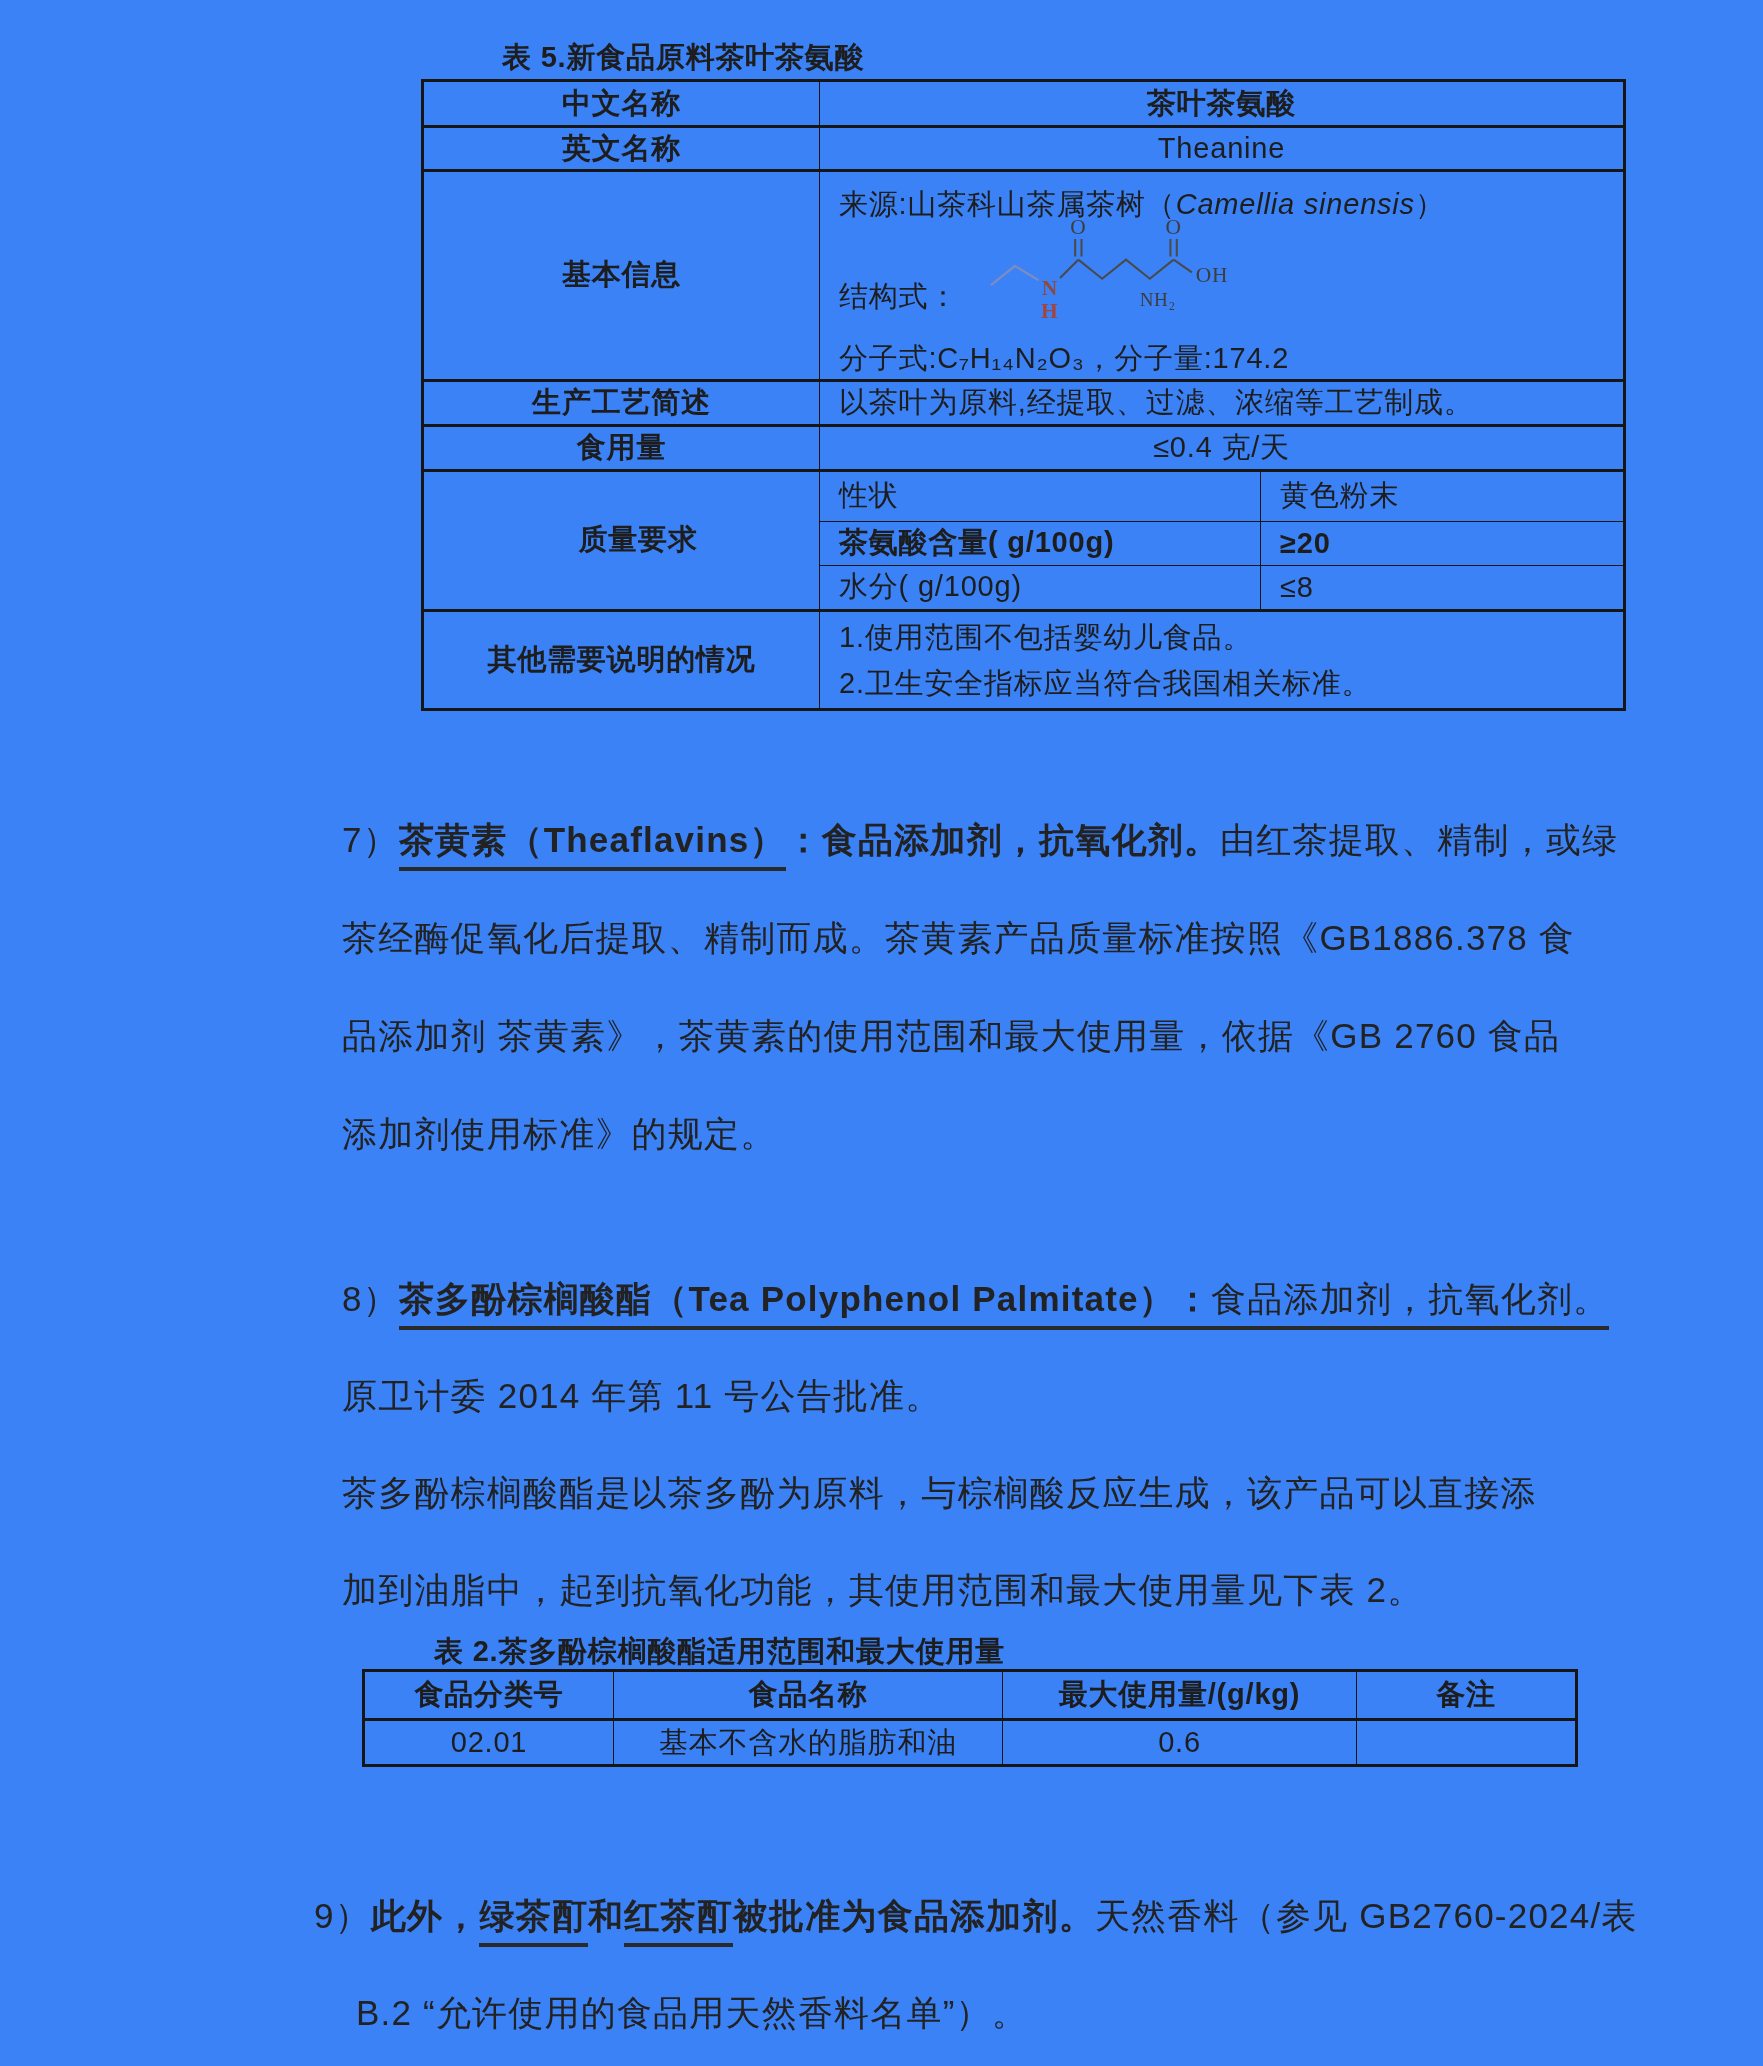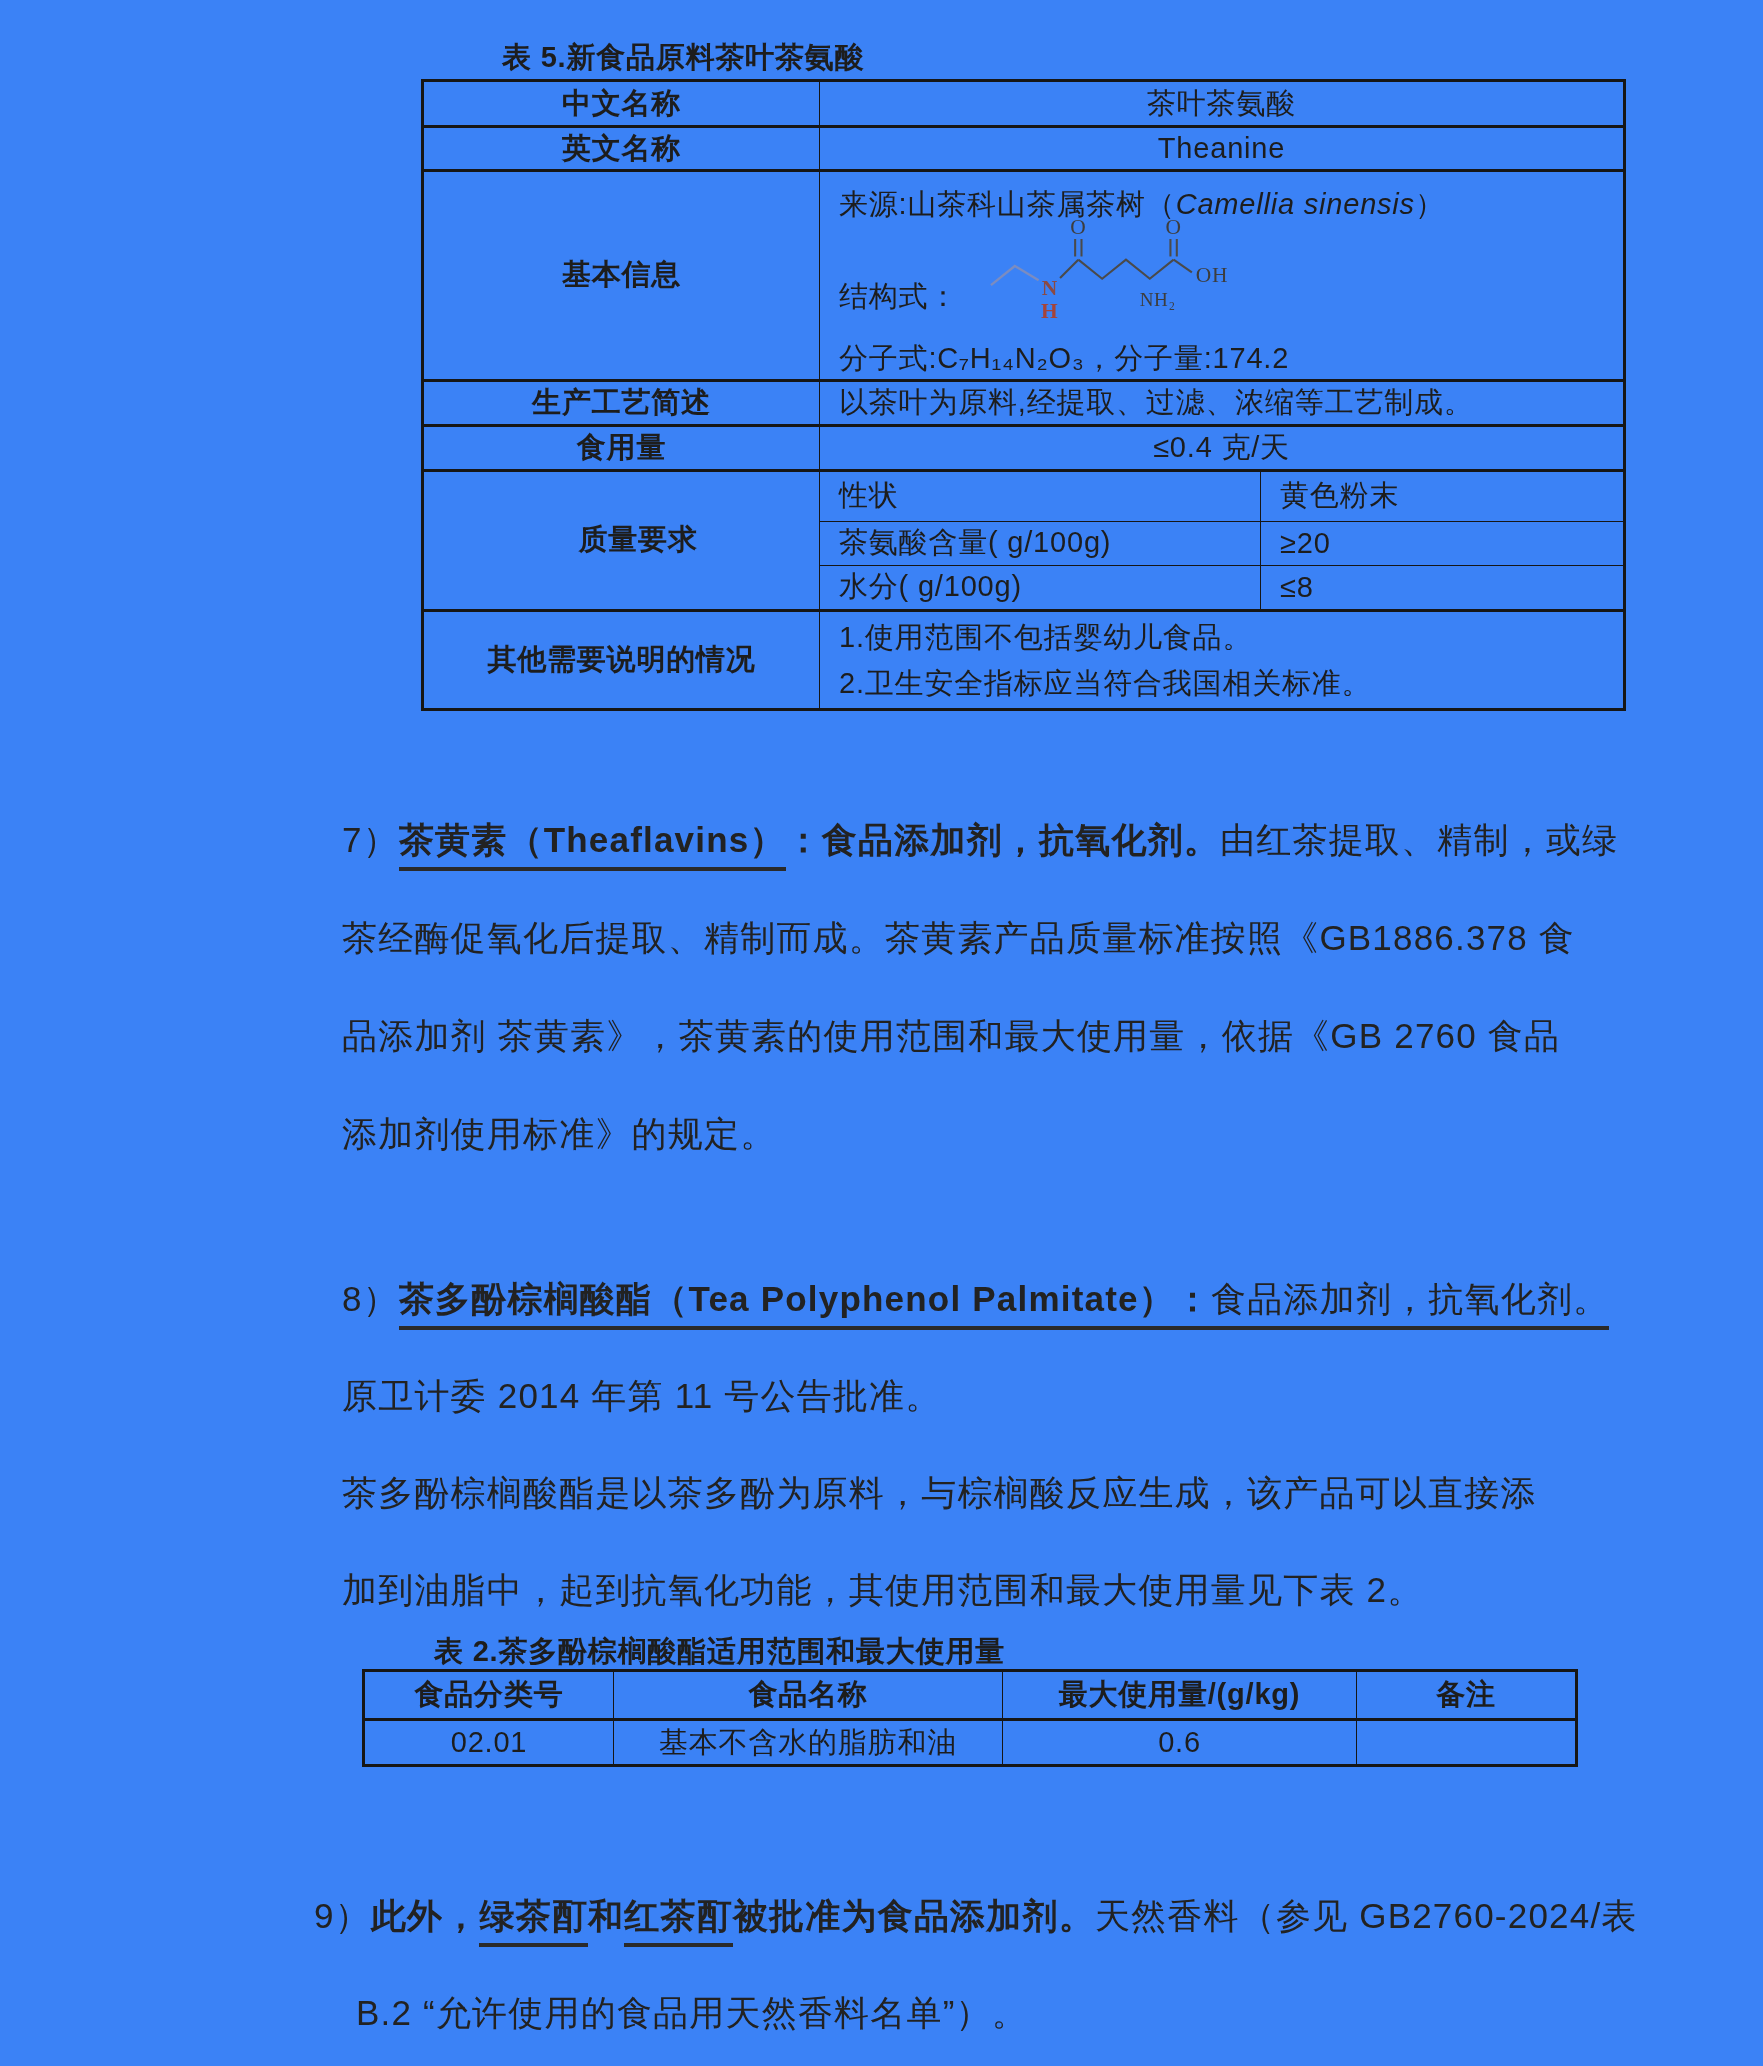--- a/index.html
+++ b/index.html
@@ -14,21 +14,21 @@
 
   
   table { border-collapse:collapse; table-layout:fixed; }
   .t5 { position:absolute; left:421px; top:79px; width:1202px; border:3.2px solid #161616; }
   .t5 td { border:1.6px solid #161616; font-size:29px; letter-spacing:0.8px; vertical-align:middle; }
   .t5 td.lbl { font-weight:700; text-align:center; padding:0 4.8px; }
   .t5 td.valc { text-align:center; }
   .t5 td.vall { text-align:left; padding-left:19px; }
   .t5 tr.major > td { border-bottom-width:3.2px; }
   .t5 td.bb4 { border-bottom-width:3.2px;padding-left:38px; }
-  .bold { font-weight:400; }
+  .bold { font-weight:700; }
   tr.h58{height:46px;} tr.h55{height:44px;} tr.h238{height:189px;} tr.h56{height:45px;}
   tr.h64{height:51px;} tr.h57{height:45px;} tr.h124{height:99px;margin-top:46px;}
   td.basic { position:relative; vertical-align:top; padding-top:12.7px; }
   .basic .src { white-space:nowrap; }
   .basic .src i { font-style:italic; }
   .basic .slabel { margin-top:52px; }
   .basic .formula { margin-top:22px; white-space:nowrap; }
   .structwrap { position:absolute; left:163px; top:40px; width:278px; height:135px; }
   .atom { font-family:"Liberation Serif", serif; font-size:27px; fill:#3d3d3d; }
   .atom.small { font-size:24px; }

